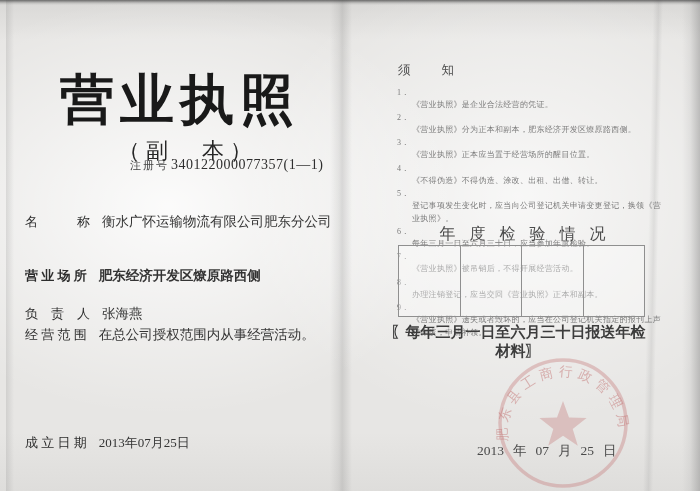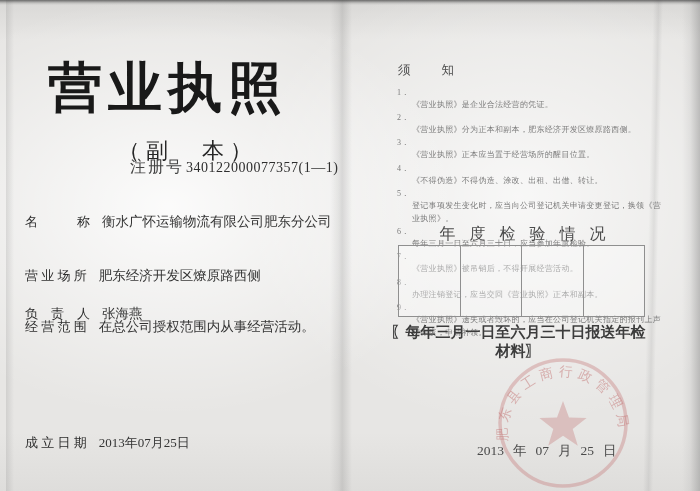--- a/index.html
+++ b/index.html
@@ -19,36 +19,36 @@
     background:linear-gradient(90deg,rgba(0,0,0,0) 0%,rgba(110,110,110,0.12) 40%,rgba(90,90,90,0.18) 55%,rgba(0,0,0,0) 100%);}
   .edge-right{position:absolute;right:0;top:0;width:18px;height:491px;
     background:linear-gradient(270deg,rgba(130,130,130,0.45),rgba(170,170,170,0.18) 55%,rgba(0,0,0,0));}
   .crease-right{position:absolute;left:648px;top:0;width:10px;height:491px;
     background:linear-gradient(90deg,rgba(0,0,0,0),rgba(140,140,140,0.18) 55%,rgba(0,0,0,0));transform:skewX(-1.2deg);}
   .crease-left{position:absolute;left:6px;top:0;width:8px;height:491px;
     background:linear-gradient(90deg,rgba(120,120,120,0.2),rgba(0,0,0,0));}
 
   
   .title{
-    position:absolute;left:48px;top:52px;margin:0;
+    position:absolute;left:48px;top:52px;margin:12px;
     font-family:Liberation Sans, sans-serif;
     font-weight:900;font-size:54px;letter-spacing:6px;color:#191919;
   }
   .subtitle{position:absolute;left:118px;top:136px;font-size:22px;letter-spacing:6px;color:#262626;}
   .regline{position:absolute;left:130px;top:157px;font-size:12.5px;color:#3a3a3a;}
-  .regline .reg-label{letter-spacing:2px;margin-right:2px;font-size:16px;color:#444;}
+  .regline .reg-label{letter-spacing:2px;margin-right:2px;font-size:11px;color:#444;}
   .regline .reg-number{font-size:14px;letter-spacing:0.5px;color:#2e2e2e;}
 
   .field-row{position:absolute;left:25px;white-space:nowrap;}
   .field-label{display:inline-block;font-size:13px;color:#2d2d2d;vertical-align:middle;}
   .field-value{display:inline-block;font-size:13.5px;color:#343434;margin-left:8px;vertical-align:middle;}
   .row-name{top:212px;}
-  .row-premises{top:266px;}
+  .row-premises{top:266px;font-weight:bold;}
   .row-person{top:304px;}
-  .row-scope{top:317px;}
+  .row-scope{top:325px;}
   .row-established{top:433px;}
   .row-established .field-value{font-size:13px;}
 
   
   .notice-header{position:absolute;left:398px;top:62px;width:250px;text-align:left;
     font-size:12.5px;color:#4f4f4f;letter-spacing:2px;}
   .notice-list{position:absolute;left:397px;top:86px;width:272px;margin:0;padding:0;list-style:none;}
   .notice-list li{display:flex;font-size:8px;line-height:13.2px;color:#7b7b7b;letter-spacing:0.3px;}
   .notice-list .num{flex:0 0 15px;color:#7b7b7b;}
   .notice-list .txt{flex:1;margin-top:12px;}

